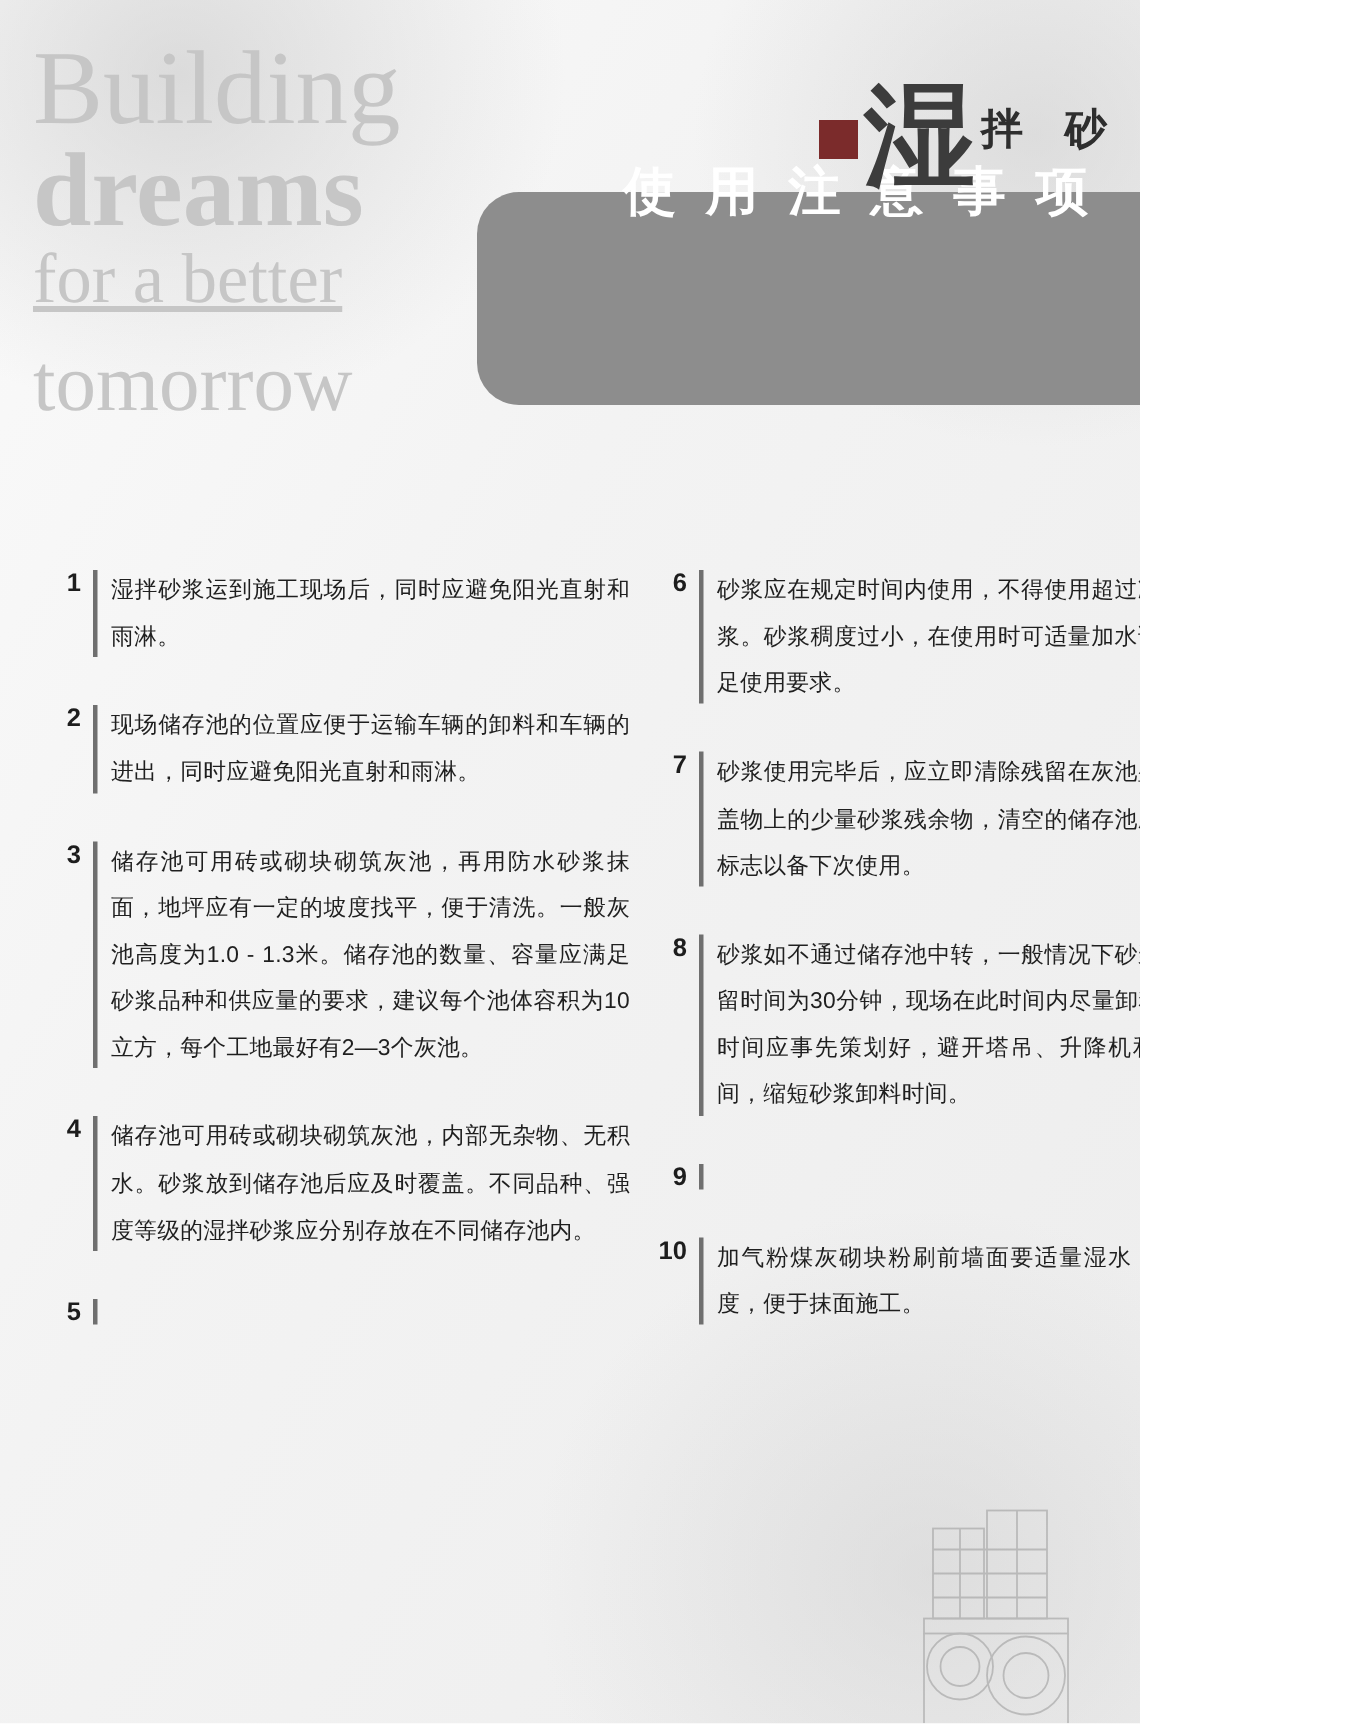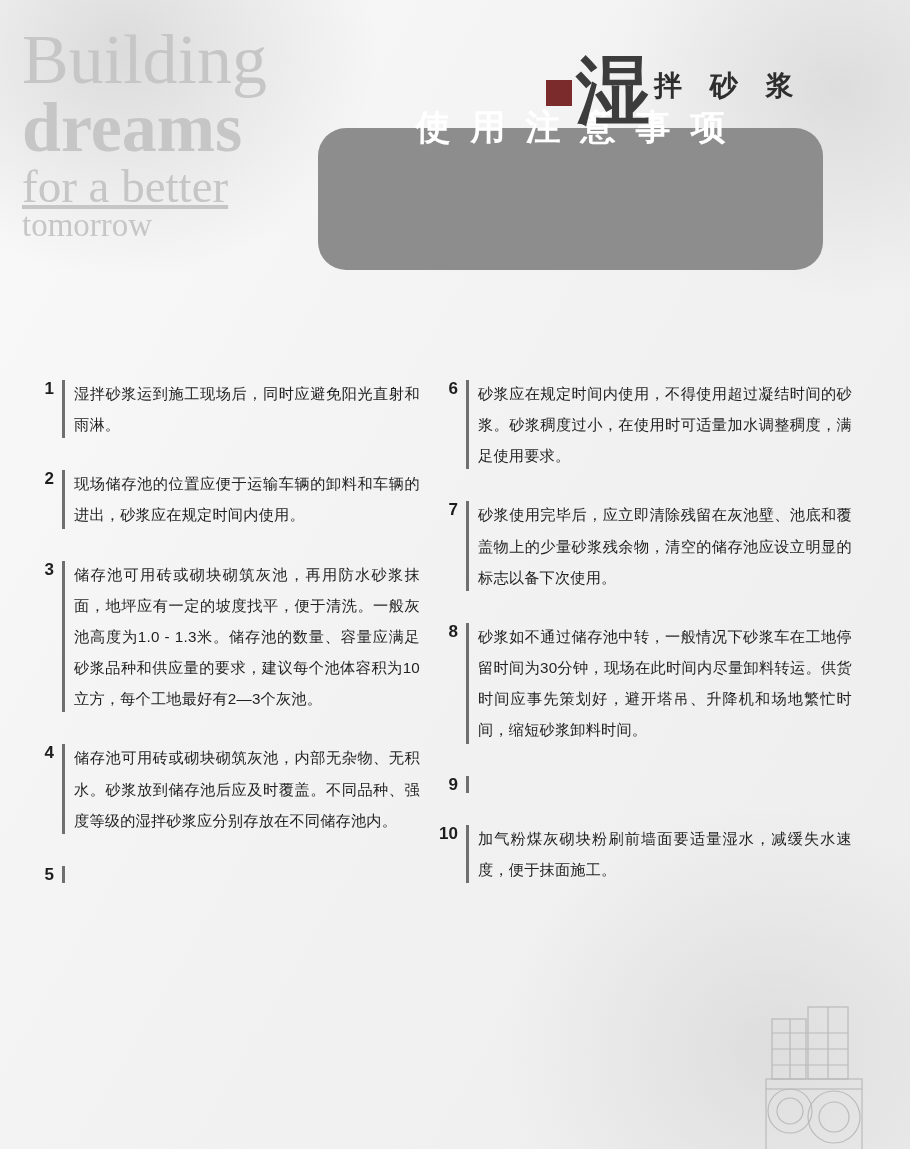--- a/index.html
+++ b/index.html
@@ -10,21 +10,21 @@
     width: 910px;
     height: 1149px;
     background: #ffffff;
     font-family: "Liberation Sans", "DejaVu Sans", sans-serif;
     overflow: hidden;
     position: relative;
   }
 
   .page {
     position: relative;
-    width: 910px;
+    width: 760px;
     height: 1149px;
     background: linear-gradient(120deg, #fafafa 0%, #f3f3f3 40%, #ededed 100%);
     overflow: hidden;
   }
 
   
   .wash-tl {
     position: absolute;
     left: -140px; top: -180px;
     width: 520px; height: 460px;
@@ -53,21 +53,21 @@
     top: 26px;
     width: 420px;
     color: #c6c6c6;
     font-family: "Liberation Serif", "DejaVu Serif", serif;
     line-height: 0.97;
     user-select: none;
   }
   .eng-l1 { font-size: 70px; letter-spacing: 0px; }
   .eng-l2 { font-size: 70px; letter-spacing: 0px; font-weight: bold; }
   .eng-l3 { font-size: 47px; letter-spacing: 0px; margin-top: 2px; text-decoration: underline; }
-  .eng-l4 { font-size: 33px; letter-spacing: 0px; }
+  .eng-l4 { font-size: 54px; letter-spacing: 0px; margin-top: 20px; }
 
   
   .title-wrap {
     position: absolute;
     left: 318px;
     top: 56px;
     width: 512px;
     height: 215px;
   }
   .title-panel {
@@ -217,21 +217,21 @@
 
     <div class="col col-left">
       <div class="item">
         <div class="item-num">1</div>
         <div class="item-bar"></div>
         <div class="item-text">湿拌砂浆运到施工现场后，同时应避免阳光直射和雨淋。</div>
       </div>
       <div class="item">
         <div class="item-num">2</div>
         <div class="item-bar"></div>
-        <div class="item-text">现场储存池的位置应便于运输车辆的卸料和车辆的进出，砂浆应在规定时间内使用。</div>
+        <div class="item-text">现场储存池的位置应便于运输车辆的卸料和车辆的进出，同时应避免阳光直射和雨淋。</div>
       </div>
       <div class="item">
         <div class="item-num">3</div>
         <div class="item-bar"></div>
         <div class="item-text">储存池可用砖或砌块砌筑灰池，再用防水砂浆抹面，地坪应有一定的坡度找平，便于清洗。一般灰池高度为1.0 - 1.3米。储存池的数量、容量应满足砂浆品种和供应量的要求，建议每个池体容积为10立方，每个工地最好有2—3个灰池。</div>
       </div>
       <div class="item">
         <div class="item-num">4</div>
         <div class="item-bar"></div>
         <div class="item-text">储存池可用砖或砌块砌筑灰池，内部无杂物、无积水。砂浆放到储存池后应及时覆盖。不同品种、强度等级的湿拌砂浆应分别存放在不同储存池内。</div>

